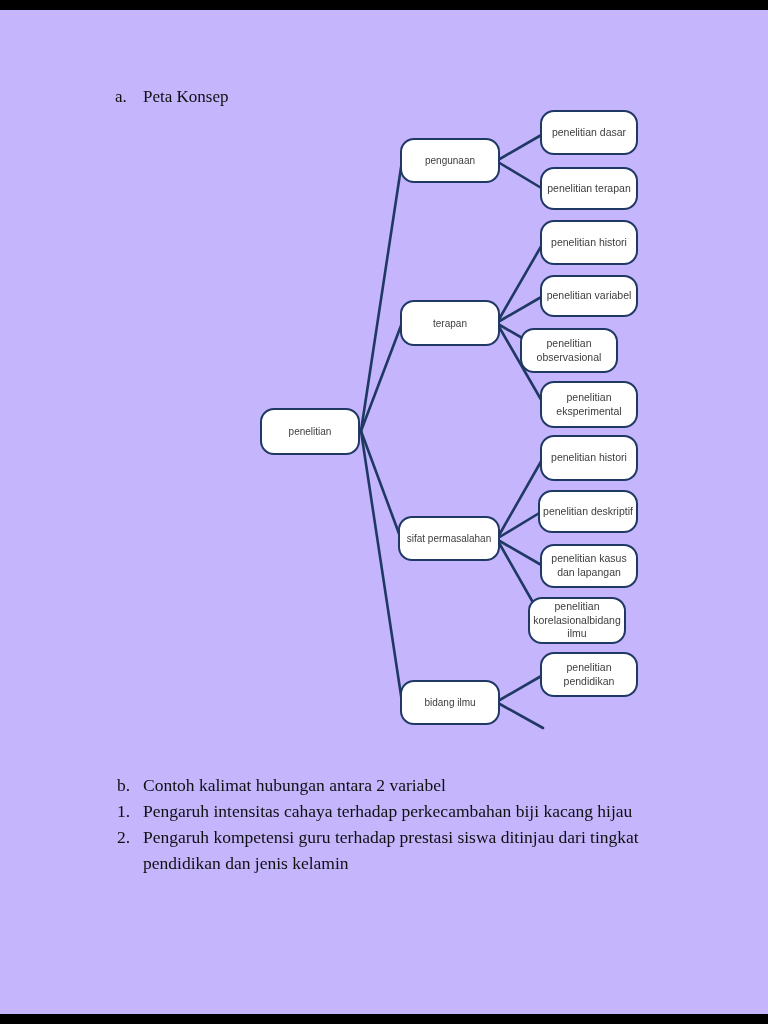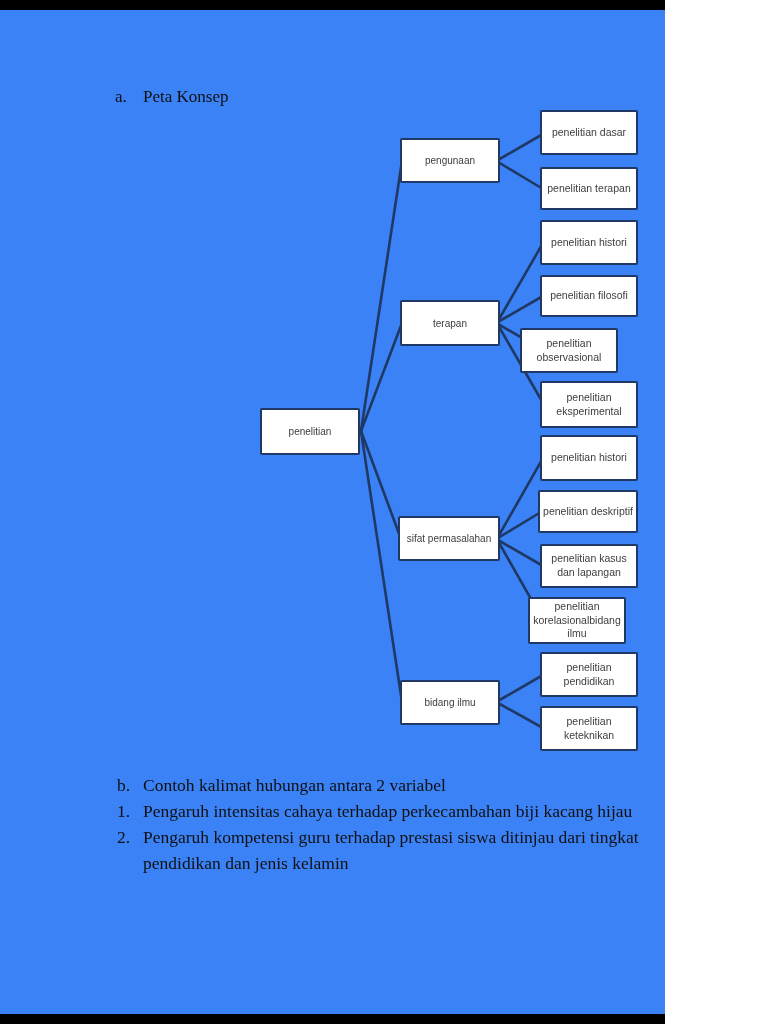--- a/index.html
+++ b/index.html
@@ -5,22 +5,22 @@
   :root{
     --node-border:#1f3864;
     --connector:#1f3864;
     --node-fill:#ffffff;
     --node-text:#3d3d3d;
   }
   *{margin:0;padding:0;box-sizing:border-box;}
   html,body{background:#ffffff;}
   .page{
     position:relative;
-    width:665px;height:1024px;
-    background:#3b82f6;
+    width:768px;height:1024px;
+    background:#c4b5fd;
     overflow:hidden;
     font-family:"Liberation Serif", serif;
   }
   .edge-bar{
     position:absolute;left:0;width:768px;height:10px;background:#000000;
   }
   .edge-bar.top{top:0;}
   .edge-bar.bottom{bottom:0;}
 
   .section-a{
@@ -30,21 +30,21 @@
   .section-a .marker{display:inline-block;width:28px;}
 
   .diagram{position:absolute;left:0;top:0;width:768px;height:1024px;}
   .connectors{position:absolute;left:0;top:0;}
   .connector{stroke:var(--connector);stroke-width:2.6;stroke-linecap:round;}
 
   .node{
     position:absolute;
     background:var(--node-fill);
     border:2.6px solid var(--node-border);
-    border-radius:2px;
+    border-radius:14px;
     display:flex;align-items:center;justify-content:center;
     text-align:center;
     font-family:"Liberation Sans", sans-serif;
     color:var(--node-text);
     line-height:1.3;
     padding:1px 2px;
   }
   .node.cat, .node.root{font-size:10px;}
   .node.leaf{font-size:10.5px;}
 
@@ -98,31 +98,30 @@
 
     <div class="node cat" style="left:400px;top:138px;width:100px;height:45px">pengunaan</div>
     <div class="node cat" style="left:400px;top:300px;width:100px;height:46px">terapan</div>
     <div class="node cat" style="left:398px;top:516px;width:102px;height:45px">sifat permasalahan</div>
     <div class="node cat" style="left:400px;top:680px;width:100px;height:45px">bidang ilmu</div>
 
     <div class="node leaf" style="left:540px;top:110px;width:98px;height:45px">penelitian dasar</div>
     <div class="node leaf" style="left:540px;top:167px;width:98px;height:43px">penelitian terapan</div>
 
     <div class="node leaf" style="left:540px;top:220px;width:98px;height:45px">penelitian histori</div>
-    <div class="node leaf" style="left:540px;top:275px;width:98px;height:42px">penelitian filosofi</div>
+    <div class="node leaf" style="left:540px;top:275px;width:98px;height:42px">penelitian variabel</div>
     <div class="node leaf" style="left:520px;top:328px;width:98px;height:45px">penelitian observasional</div>
     <div class="node leaf" style="left:540px;top:381px;width:98px;height:47px">penelitian eksperimental</div>
 
     <div class="node leaf" style="left:540px;top:435px;width:98px;height:46px">penelitian histori</div>
     <div class="node leaf" style="left:538px;top:490px;width:100px;height:43px">penelitian deskriptif</div>
     <div class="node leaf" style="left:540px;top:544px;width:98px;height:44px">penelitian kasus dan lapangan</div>
     <div class="node leaf" style="left:528px;top:597px;width:98px;height:47px">penelitian korelasionalbidang ilmu</div>
 
     <div class="node leaf" style="left:540px;top:652px;width:98px;height:45px">penelitian pendidikan</div>
-    <div class="node leaf" style="left:540px;top:706px;width:98px;height:45px">penelitian keteknikan</div>
   </div>
 
   <div class="section-b">
     <div class="list-row">
       <span class="marker">b.</span>
       <div class="text">Contoh kalimat hubungan antara 2 variabel</div>
     </div>
     <div class="list-row">
       <span class="marker">1.</span>
       <div class="text">Pengaruh intensitas cahaya terhadap perkecambahan biji kacang hijau</div>

